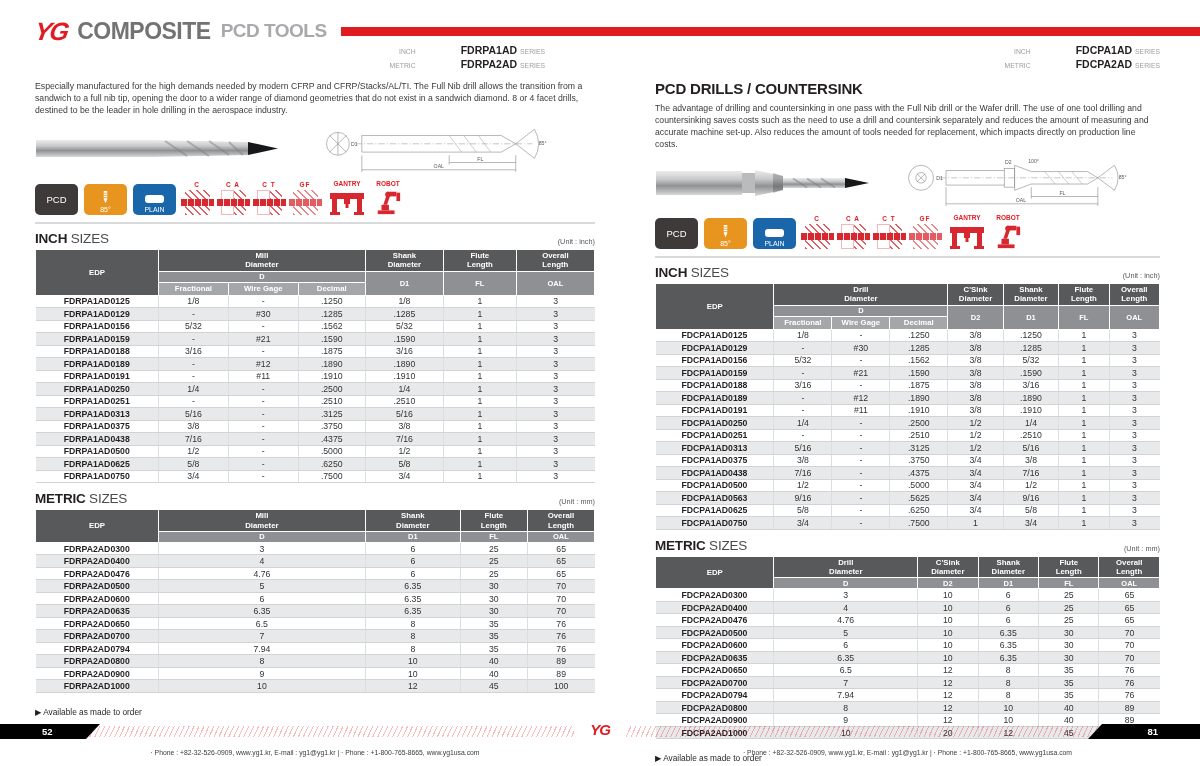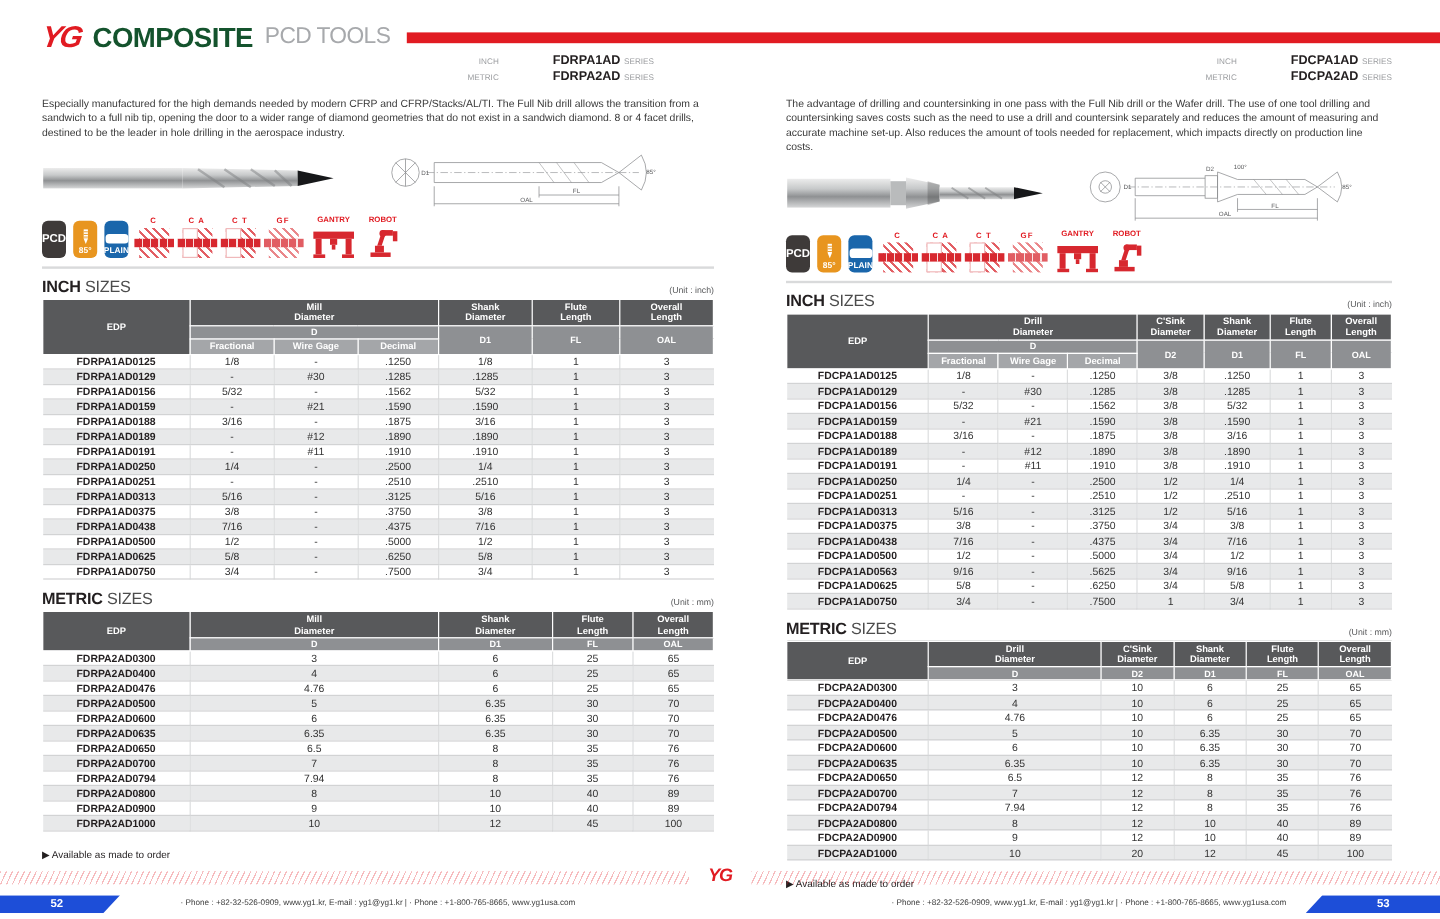--- a/index.html
+++ b/index.html
@@ -4,22 +4,22 @@
 <style>
   * { box-sizing: border-box; margin: 0; padding: 0; }
   html,body { width:1200px; height:766px; }
   body {
     position: relative; background:#fff; overflow:hidden;
     font-family:"Liberation Sans", sans-serif; color:#231f20;
   }
   
   .top-header { position:absolute; top:16px; left:35px; right:0; height:30px; display:flex; align-items:center; gap:10px; }
   .yg-logo { font-style:italic; font-weight:bold; font-size:25px; color:#e11b22; letter-spacing:-2px; transform:skewX(-10deg); }
-  .brand-title { font-size:23px; font-weight:bold; color:#14532d; letter-spacing:-0.5px; }
-  .brand-sub { font-size:19px; font-weight:normal; color:#a7a9ac; letter-spacing:-0.5px; }
+  .brand-title { font-size:23px; font-weight:bold; color:#737373; letter-spacing:-0.5px; }
+  .brand-sub { font-size:19px; font-weight:bold; color:#a7a9ac; letter-spacing:-0.5px; }
   .red-bar { flex:1; height:9px; background:#e11b22; margin-left:4px; }
   
   .series-block { position:absolute; top:44px; text-align:right; font-size:7px; }
   .series-block.left { left:35px; width:510px; }
   .series-block.right { left:655px; width:505px; }
   .series-row { line-height:12px; }
   .series-unit { color:#9b9da0; font-size:6.8px; margin-right:5px; }
   .series-code { color:#231f20; font-weight:bold; font-size:10.5px; letter-spacing:0;margin-left:40px; }
   .series-tag { color:#9b9da0; font-size:6.8px; margin-left:3px; }
   
@@ -27,21 +27,21 @@
   .page.left { left:35px; width:560px; }
   .page.right { left:655px; width:505px; }
   .page-title { font-size:15px; font-weight:bold; color:#231f20; margin-bottom:5px; letter-spacing:-0.2px; }
   .desc { font-size:8.7px; line-height:1.38; color:#3a3a3a; margin-bottom:6px; }
   
   .visual-row { display:flex; align-items:center; height:54px; margin-bottom:4px; gap:8px; }
   .photo { flex:0 0 auto; }
   .diagram { flex:1; }
   
   .badge-row { display:flex; align-items:flex-end; gap:6px; padding-bottom:7px; border-bottom:2px solid #d9dadb; margin-bottom:7px; }
-  .badge { width:20px; height:31px; border-radius:5px; color:#fff; display:flex; flex-direction:column; align-items:center; justify-content:center; font-weight:bold; }
+  .badge { width:43px; height:31px; border-radius:5px; color:#fff; display:flex; flex-direction:column; align-items:center; justify-content:center; font-weight:normal; }
   .badge.pcd { background:#3e3a39; font-size:9.5px; }
   .badge.a85 { background:#e8951f; font-size:7px; justify-content:flex-end; padding-bottom:2px; gap:1px; }
   .badge.plain { background:#1a66ab; font-size:7px; justify-content:flex-end; padding-bottom:2px; gap:3px; }
   .plain-bar { width:19px; height:8px; background:#fff; border-radius:3px; }
   .mat { display:flex; flex-direction:column; align-items:center; width:30px; }
   .mat-label { color:#e11b22; font-size:6.5px; font-weight:bold; height:9px; letter-spacing:1px; }
   .mat-glyph { position:relative; width:25px; height:25px;
      background:repeating-linear-gradient(45deg, rgba(217,40,47,0.75) 0 1.8px, rgba(255,255,255,0) 1.8px 5px); }
   .mat-glyph.half::before { content:""; position:absolute; left:0; top:0; bottom:0; width:46%; background:#fff; border:1px solid #f0b9bb; }
   .mat-glyph.gf { opacity:0.75; }
@@ -62,21 +62,21 @@
   th.h3 { background:#a4a6a9; font-size:7.8px; height:13px; }
   table.sizes td { font-size:8.7px; text-align:center; height:12.5px; padding:0 2px;
      border-bottom:1px solid #d2d3d4; border-right:1px solid #dddedf; color:#333; }
   table.sizes td:last-child { border-right:none; }
   table.sizes td.edp { font-weight:bold; color:#231f20; }
   table.sizes tbody tr:nth-child(even) { background:#e8e9ea; }
   .note { font-size:8.3px; color:#231f20; margin-top:14px; }
   
   .footer-band { position:absolute; left:0; right:0; top:724px; height:15px; }
   .hatch { position:absolute; inset:2px 0; background:repeating-linear-gradient(115deg, rgba(226,30,38,0.30) 0 1px, transparent 1px 4.5px); }
-  .page-num { position:absolute; top:0; height:15px; background:#1d4ed8; color:#fff; font-size:9.5px; font-weight:bold; line-height:15px; z-index:3;margin-top:22px; }
+  .page-num { position:absolute; top:0; height:15px; background:#000000; color:#fff; font-size:9.5px; font-weight:bold; line-height:15px; z-index:3; }
   .page-num.left { left:0; width:100px; clip-path:polygon(0 0,100% 0,calc(100% - 14px) 100%,0 100%); padding-left:42px; }
   .page-num.right { right:0; width:112px; clip-path:polygon(14px 0,100% 0,100% 100%,0 100%); text-align:right; padding-right:42px; }
   .footer-logo { position:absolute; left:50%; top:-3px; transform:translateX(-50%); background:#fff; padding:0 16px; z-index:3;
      font-style:italic; font-weight:bold; font-size:15px; color:#e11b22; letter-spacing:-1px; }
   .contact { position:absolute; top:749px; font-size:6.8px; color:#3a3a3a; text-align:center; }
   .contact.left { left:35px; width:560px; }
   .contact.right { left:655px; width:505px; }
   
   .diag text { font-size:5px; fill:#58595b; }
 </style>
@@ -500,20 +500,21 @@
           <td>12</td>
           <td>45</td>
           <td>100</td>
         </tr>
       </tbody>
   </table>
   <div class="note">▶ Available as made to order</div>
 </div>
 
 <div class="page right">
+  <div class="page-title">PCD DRILLS / COUNTERSINK</div>
   <p class="desc">The advantage of drilling and countersinking in one pass with the Full Nib drill or the Wafer drill. The use of one tool drilling and countersinking saves costs such as the need to use a drill and countersink separately and reduces the amount of measuring and accurate machine set-up. Also reduces the amount of tools needed for replacement, which impacts directly on production line costs.</p>
 
   <div class="visual-row">
     <svg class="photo" width="225" height="44" viewBox="0 0 225 44">
       <defs>
         <linearGradient id="shankR" x1="0" y1="0" x2="0" y2="1">
           <stop offset="0" stop-color="#ececec"></stop>
             <stop offset="0.35" stop-color="#c7c9ca"></stop>
           <stop offset="0.62" stop-color="#8f9193"></stop>
             <stop offset="1" stop-color="#d6d7d8"></stop>
@@ -954,17 +955,17 @@
           <td>100</td>
         </tr>
       </tbody>
   </table>
   <div class="note">▶ Available as made to order</div>
 </div>
 
 <div class="footer-band">
   <div class="hatch"></div>
   <div class="page-num left">52</div>
-  <div class="page-num right">53</div>
+  <div class="page-num right">81</div>
   <div class="footer-logo">YG</div>
 </div>
 <div class="contact left">· Phone : +82-32-526-0909, www.yg1.kr, E-mail : yg1@yg1.kr   |   · Phone : +1-800-765-8665, www.yg1usa.com</div>
 <div class="contact right">· Phone : +82-32-526-0909, www.yg1.kr, E-mail : yg1@yg1.kr   |   · Phone : +1-800-765-8665, www.yg1usa.com</div>
 
 </body></html>

